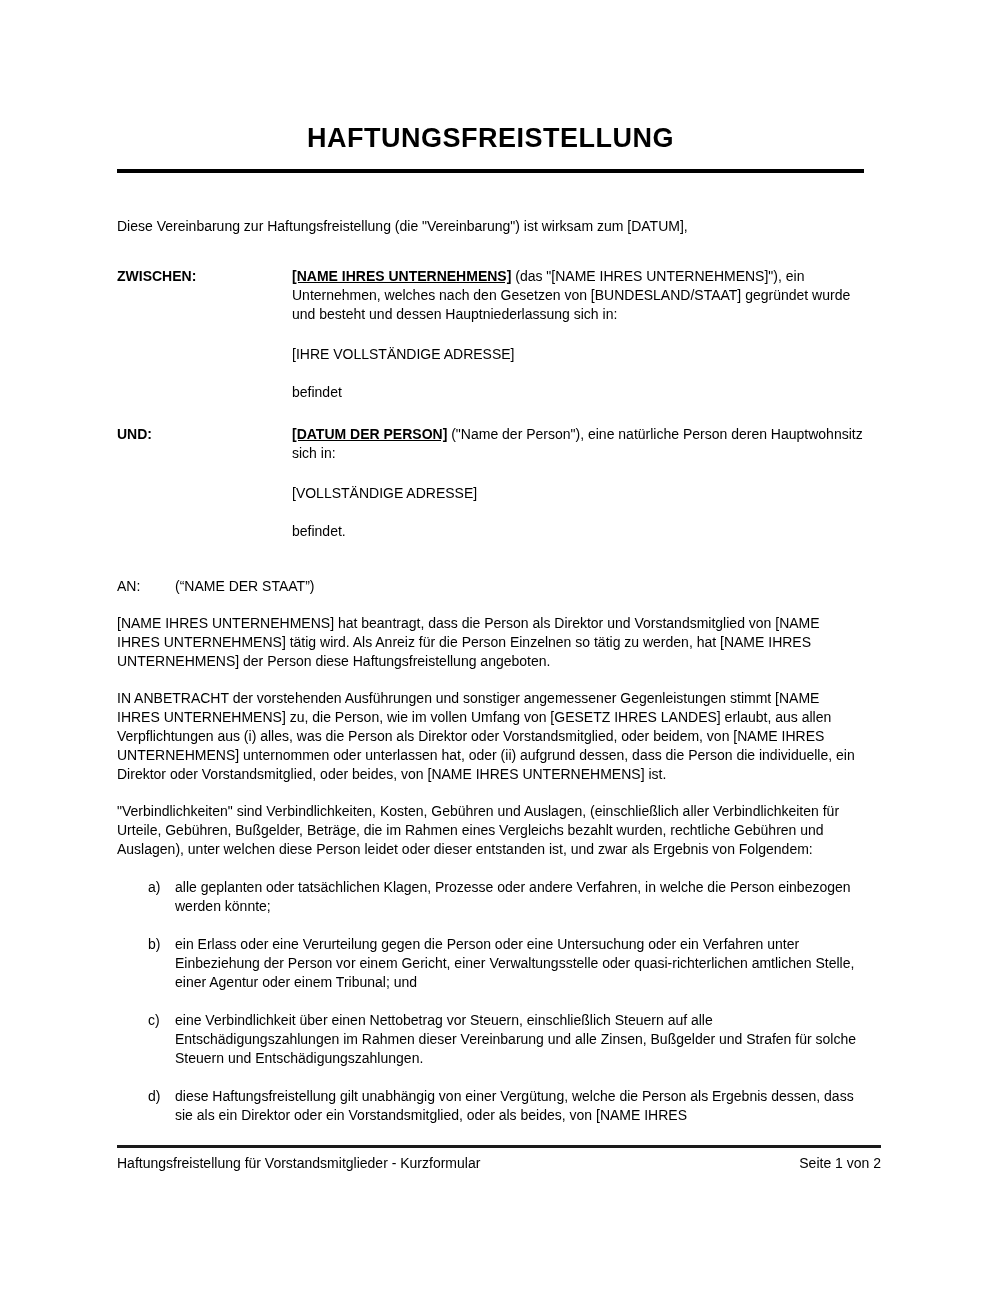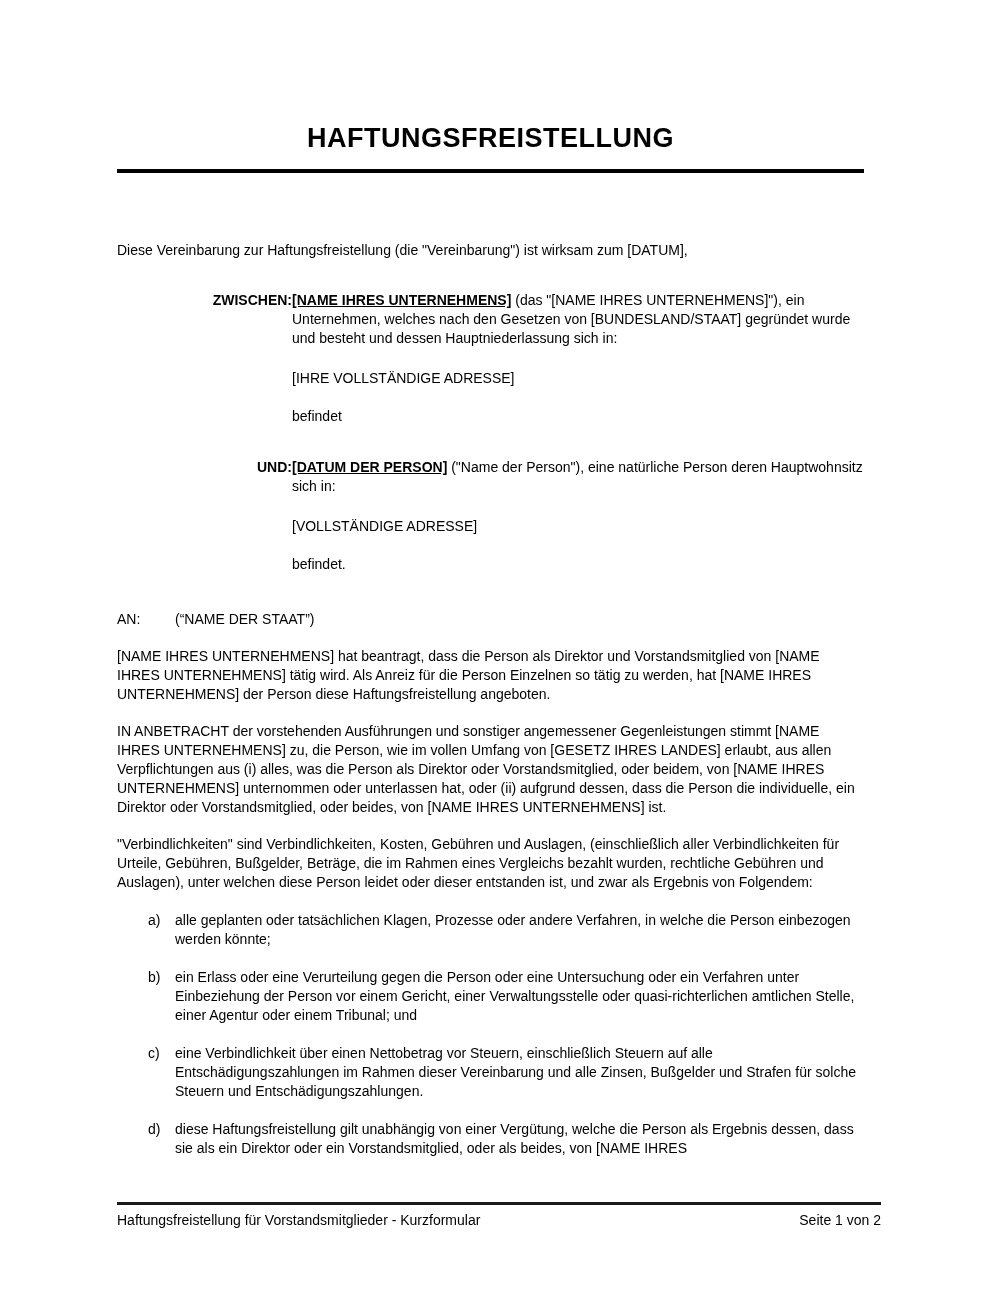--- a/index.html
+++ b/index.html
@@ -31,49 +31,49 @@
     line-height: 33px;
     font-weight: bold;
     letter-spacing: 0.5px;
   }
   .rule-thick {
     margin-top: 14px;
     height: 4px;
     background: #000000;
     border: none;
   }
-  .intro { margin-top: 68px; }
+  .intro { margin-top: 44px; }
   .party-row {
     display: grid;
     grid-template-columns: 175px 1fr;
     margin-top: 31px;
   }
-  .party-row.second { margin-top: 32px; }
-  .party-label { font-weight: bold; text-align: right; }
+  .party-row.second { margin-top: 23px; }
+  .party-label { font-weight: bold; }
   .party-name { font-weight: bold; text-decoration: underline; }
   .party-address { margin-top: 21px; }
   .party-closing { margin-top: 19px; }
   .an-row {
     display: grid;
     grid-template-columns: 58px 1fr;
     margin-top: 36px;
   }
   .para { margin-top: 18px; }
   .list { margin-top: 0; }
   .list-item {
     display: grid;
     grid-template-columns: 27px 1fr;
     margin-top: 19px;
     padding-left: 31px;
   }
   .footer {
     position: absolute;
     left: 117px;
     right: 119px;
-    top: 1202px;
+    top: 1145px;
   }
   .rule-thin {
     height: 3px;
     background: #1a1a1a;
     border: none;
   }
   .footer-line {
     margin-top: 6px;
     display: flex;
     justify-content: space-between;

